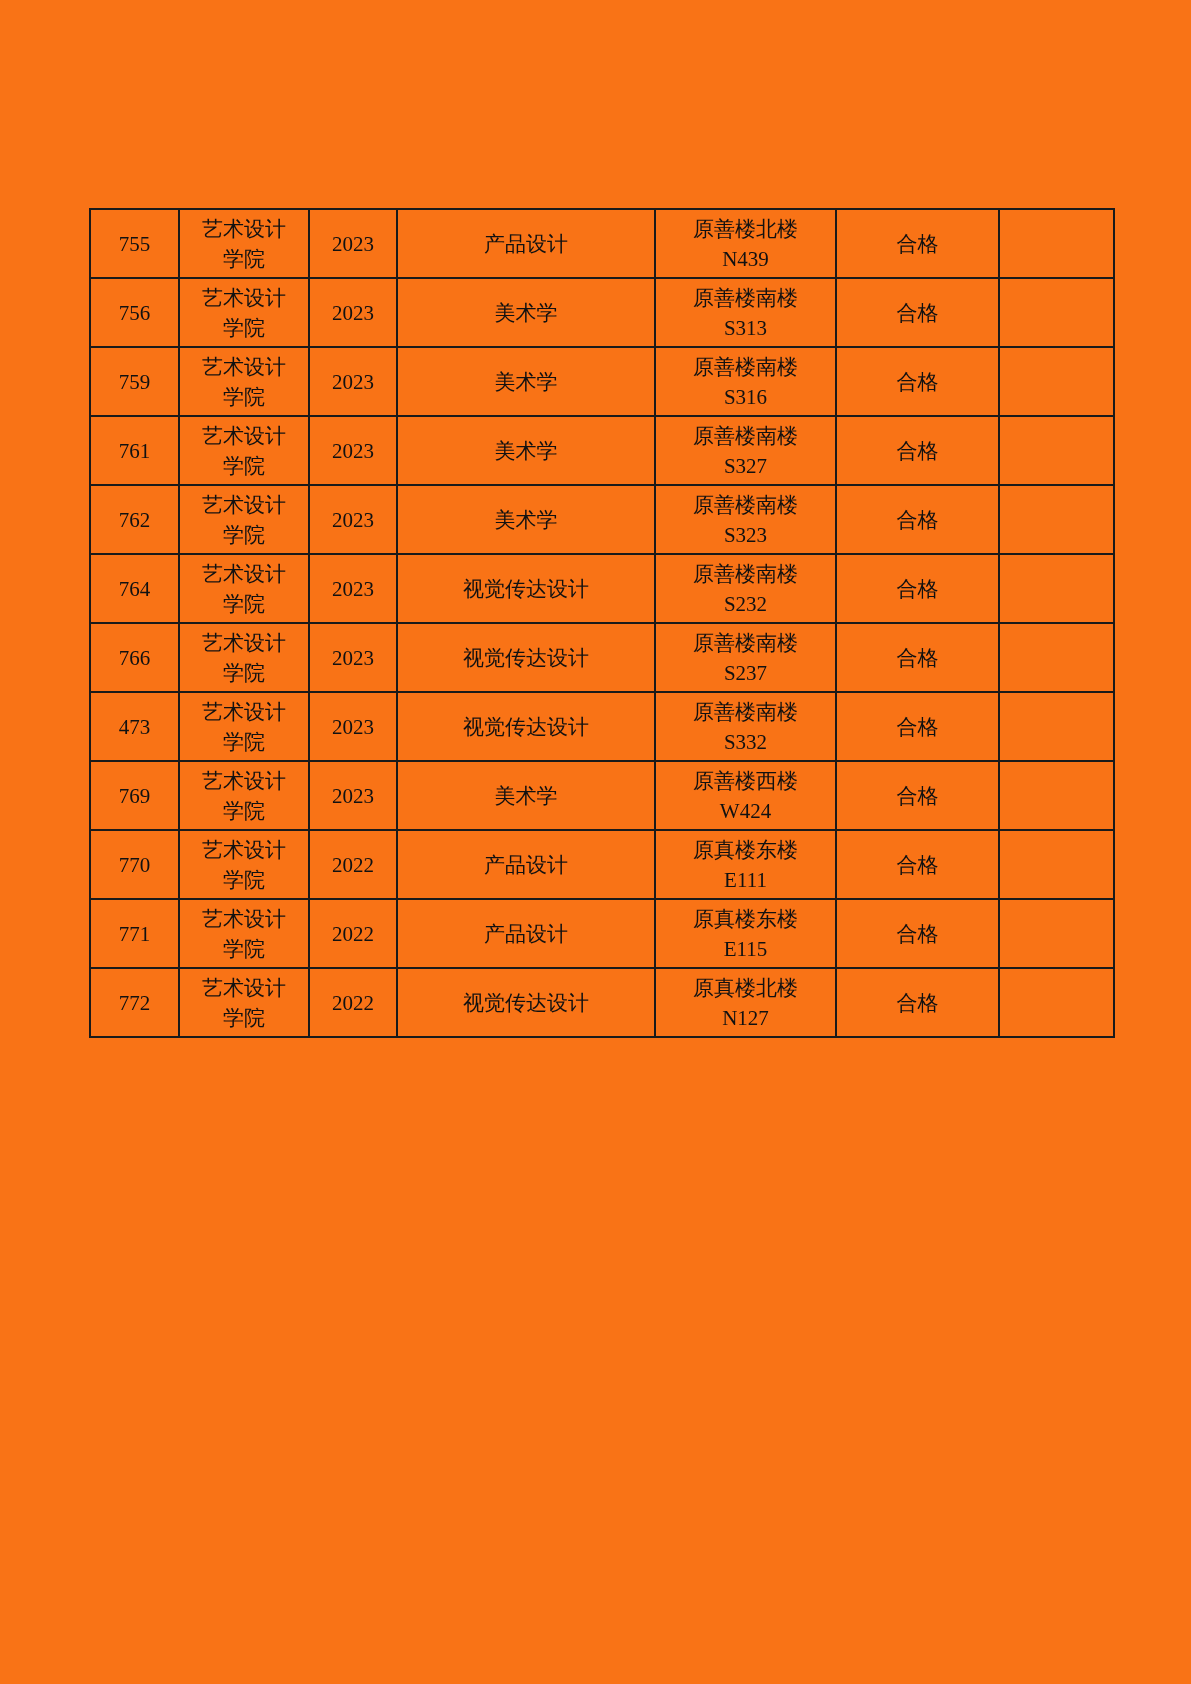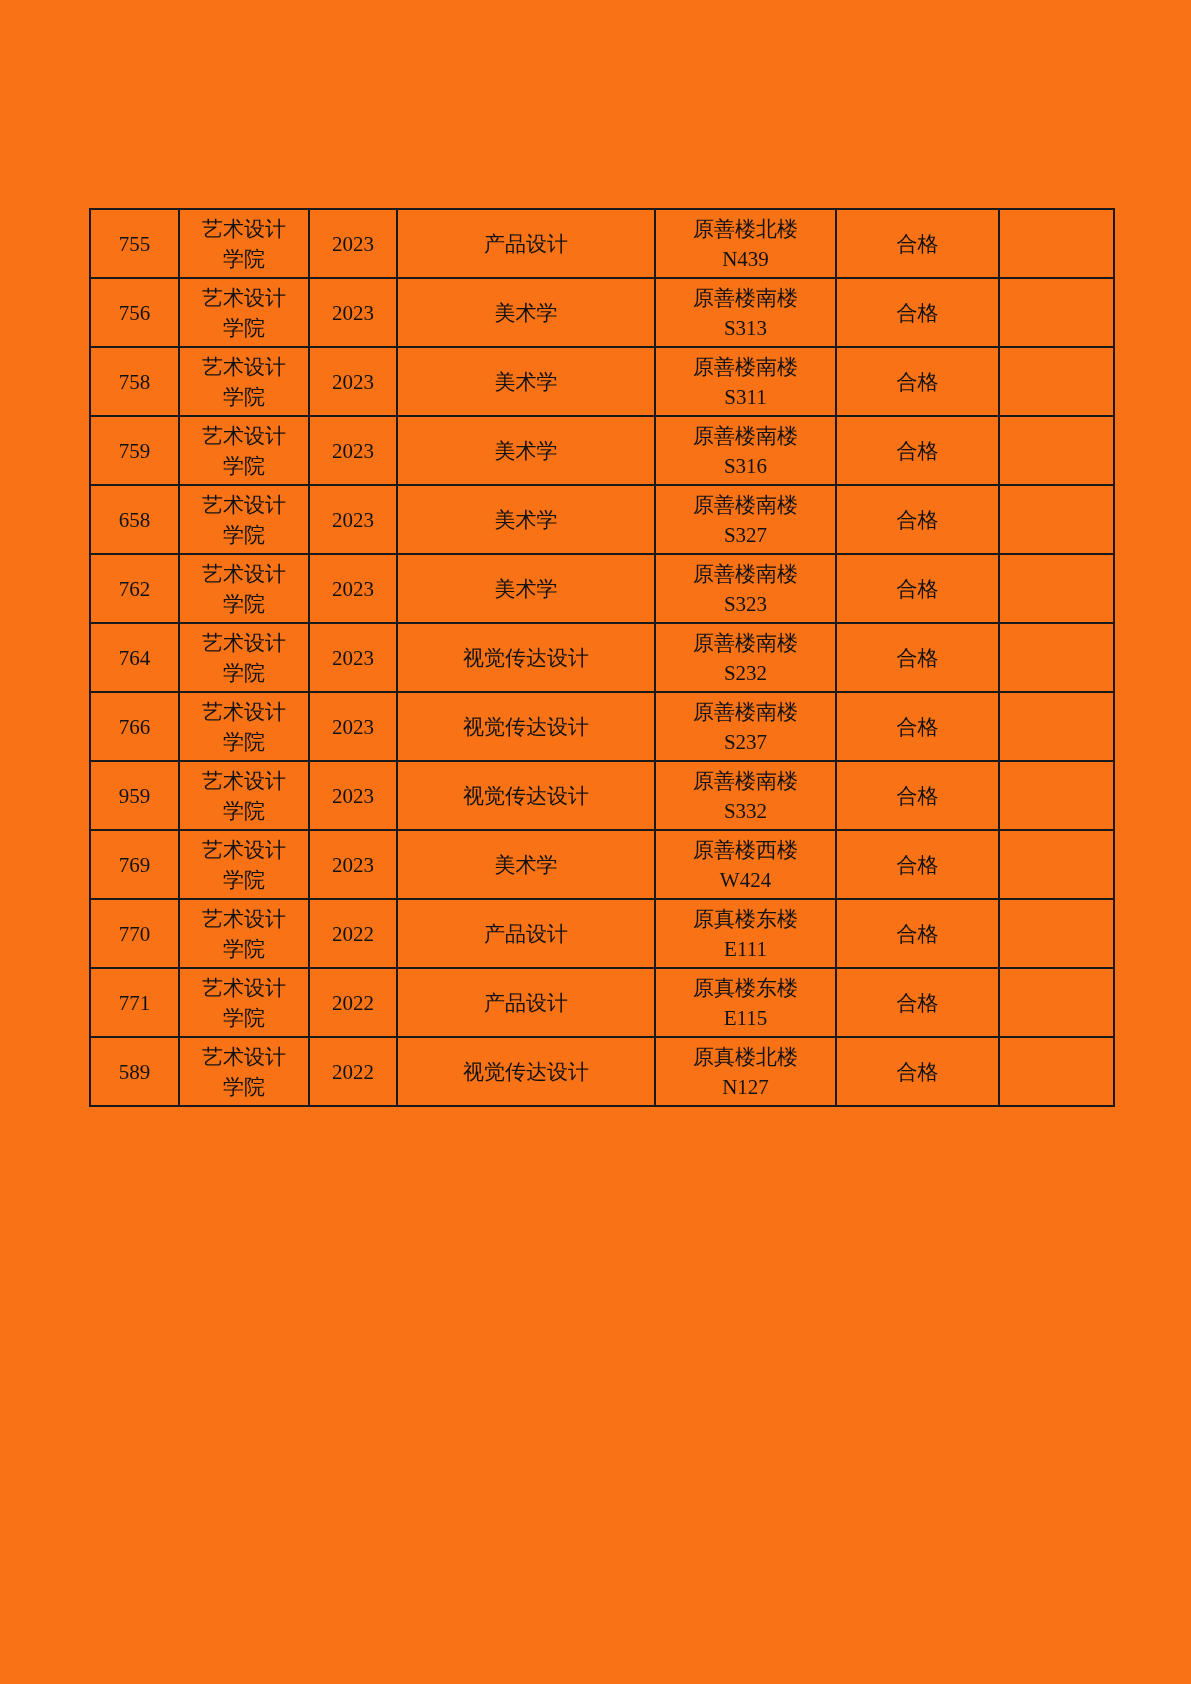--- a/index.html
+++ b/index.html
@@ -79,51 +79,36 @@
     <td>2023</td>
     <td>美术学</td>
     <td>
             <div>原善楼南楼</div>
             <div>S313</div>
           </td>
     <td>合格</td>
     <td></td>
   </tr>
         <tr>
-    <td>758</td>
-    <td>
-            <div>艺术设计</div>
-            <div>学院</div>
-          </td>
-    <td>2023</td>
-    <td>美术学</td>
-    <td>
-            <div>原善楼南楼</div>
-            <div>S311</div>
-          </td>
-    <td>合格</td>
-    <td></td>
-  </tr>
-        <tr>
     <td>759</td>
     <td>
             <div>艺术设计</div>
             <div>学院</div>
           </td>
     <td>2023</td>
     <td>美术学</td>
     <td>
             <div>原善楼南楼</div>
             <div>S316</div>
           </td>
     <td>合格</td>
     <td></td>
   </tr>
         <tr>
-    <td>658</td>
+    <td>761</td>
     <td>
             <div>艺术设计</div>
             <div>学院</div>
           </td>
     <td>2023</td>
     <td>美术学</td>
     <td>
             <div>原善楼南楼</div>
             <div>S327</div>
           </td>
@@ -169,21 +154,21 @@
     <td>2023</td>
     <td>视觉传达设计</td>
     <td>
             <div>原善楼南楼</div>
             <div>S237</div>
           </td>
     <td>合格</td>
     <td></td>
   </tr>
         <tr>
-    <td>959</td>
+    <td>473</td>
     <td>
             <div>艺术设计</div>
             <div>学院</div>
           </td>
     <td>2023</td>
     <td>视觉传达设计</td>
     <td>
             <div>原善楼南楼</div>
             <div>S332</div>
           </td>
@@ -229,21 +214,21 @@
     <td>2022</td>
     <td>产品设计</td>
     <td>
             <div>原真楼东楼</div>
             <div>E115</div>
           </td>
     <td>合格</td>
     <td></td>
   </tr>
         <tr>
-    <td>589</td>
+    <td>772</td>
     <td>
             <div>艺术设计</div>
             <div>学院</div>
           </td>
     <td>2022</td>
     <td>视觉传达设计</td>
     <td>
             <div>原真楼北楼</div>
             <div>N127</div>
           </td>

